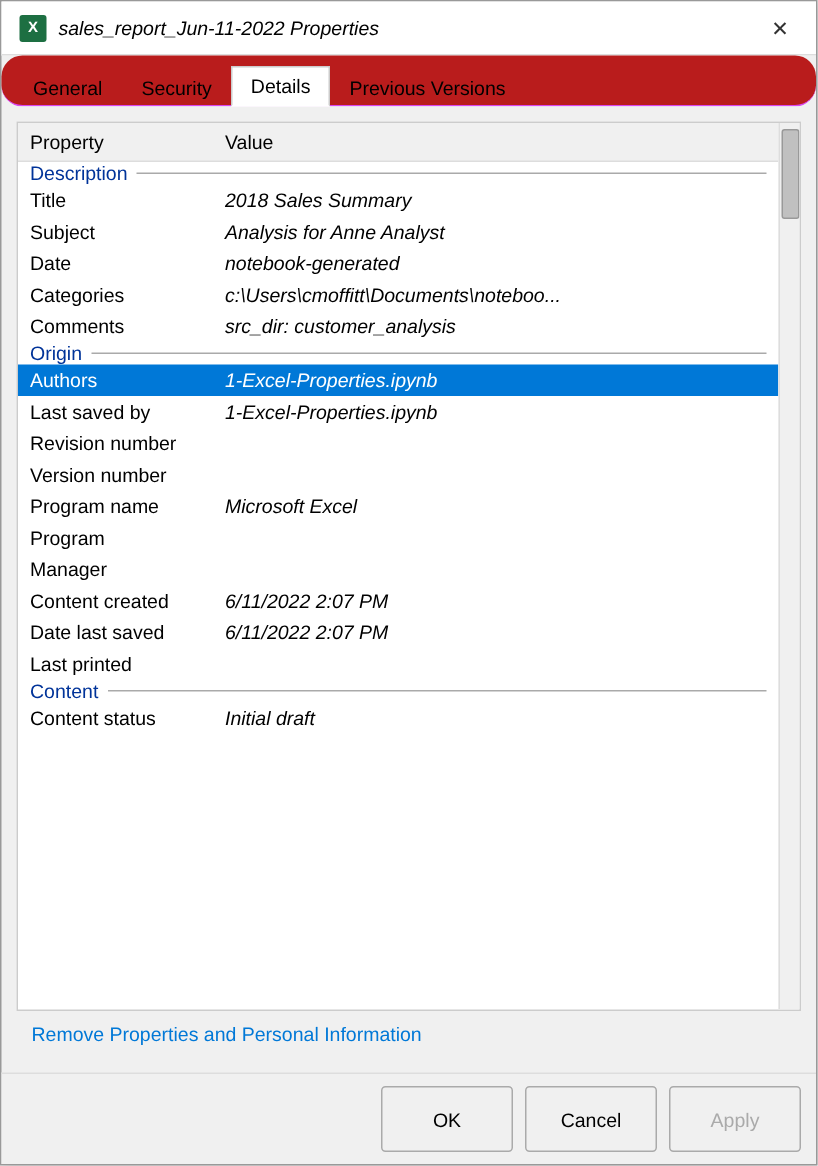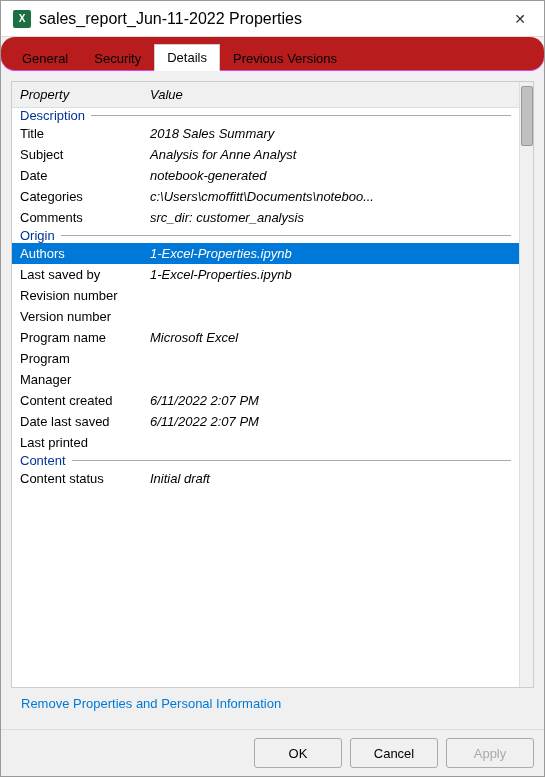--- a/index.html
+++ b/index.html
@@ -42,22 +42,23 @@
       background: #1D6F42;
       display: flex;
       align-items: center;
       justify-content: center;
       color: white;
       font-size: 10px;
       font-weight: bold;
       border-radius: 2px;
     }
     .title-text {
-      font-size: 16px;
+      font-size: 13px;
       color: #000;
+      font-style: italic;
     }
     .close-btn {
       width: 24px;
       height: 24px;
       border: none;
       background: transparent;
       cursor: pointer;
       font-size: 14px;
       color: #333;
       display: flex;
@@ -115,21 +116,20 @@
     }
     .props-table thead tr {
       background: #f0f0f0;
     }
     .props-table thead th {
       text-align: left;
       padding: 5px 8px;
       font-weight: normal;
       border-bottom: 1px solid #ddd;
       font-size: 13px;
-      font-style: italic;
     }
     .section-line td {
       padding: 0;
     }
     .section-line-inner {
       display: flex;
       align-items: center;
       padding: 0 8px;
     }
     .section-line-inner span {
@@ -196,21 +196,21 @@
     .button-bar {
       padding: 8px 10px;
       display: flex;
       justify-content: flex-end;
       gap: 8px;
       border-top: 1px solid #ddd;
       background: #f0f0f0;
     }
     .btn {
       min-width: 88px;
-      height: 30px;
+      height: 44px;
       padding: 4px 16px;
       border: 1px solid #aaa;
       background: #f0f0f0;
       cursor: pointer;
       font-size: 13px;
       border-radius: 3px;
     }
     .btn.primary {
       background: #f0f0f0;
     }

